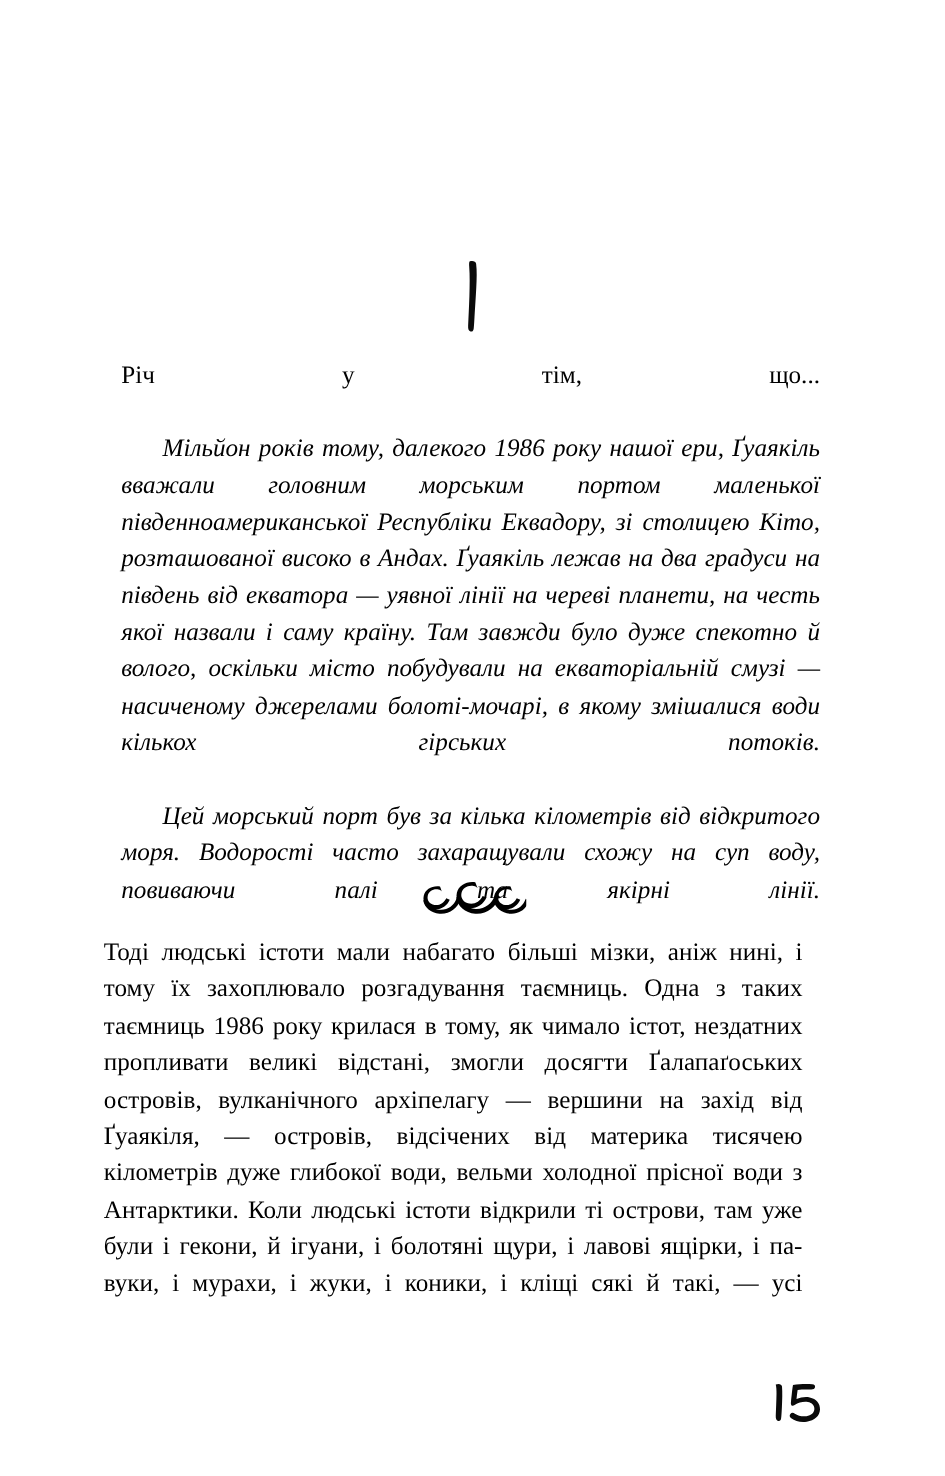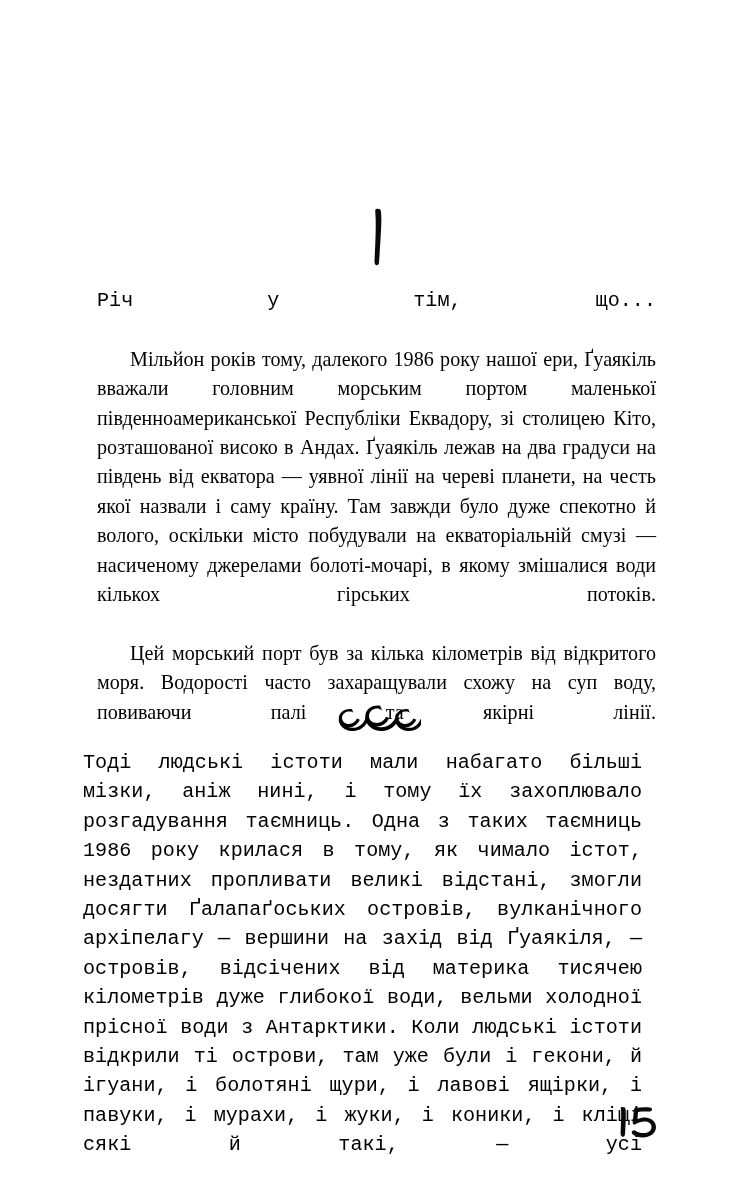--- a/index.html
+++ b/index.html
@@ -58,22 +58,22 @@
   p.para {
     margin: 0;
     font-size: 20.1px;
     line-height: 29.4px;
     text-align: justify;
     text-justify: inter-word;
     letter-spacing: 0.02px;
     word-spacing: 0.2px;
     hyphens: manual;
   }
-  p.para.indent { text-indent: 33px; }
-  p.para.noindent { text-indent: 0; font-family: Liberation Mono, monospace; }
+  p.para.indent { text-indent: 33px; font-style: italic; }
+  p.para.noindent { text-indent: 0; }
 
   
   p.para::after {
     content: "";
     display: inline-block;
     width: 100%;
   }
 
   
   .ornament {

